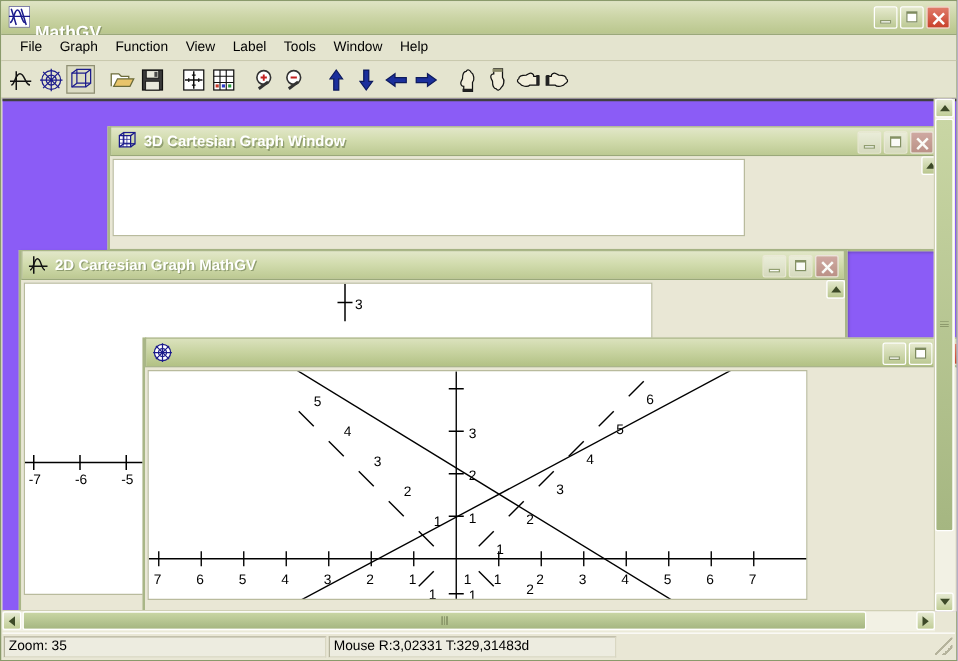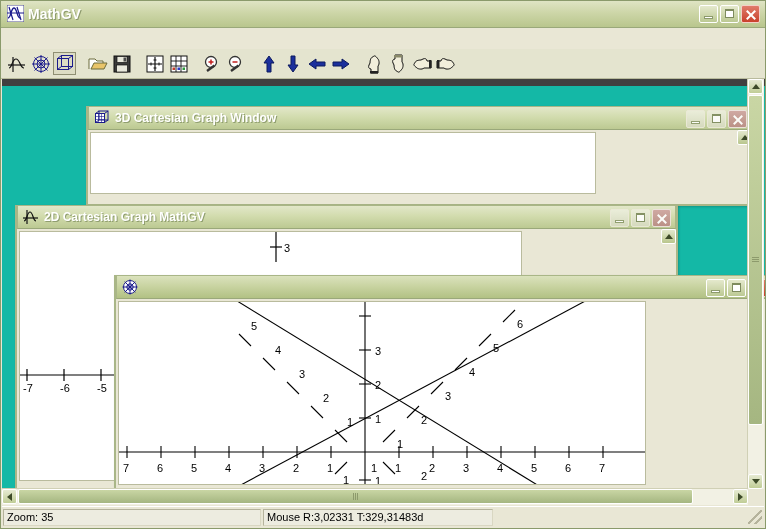--- a/index.html
+++ b/index.html
@@ -20,21 +20,21 @@
   .titlebar{
     position:absolute;left:0;top:0;width:100%;height:27px;
     background:linear-gradient(to bottom,#dfe4c4 0%,#cdd6a8 45%,#b9c68d 100%);
     border-bottom:1px solid #9aa87a;
     box-sizing:border-box;
   }
   .titlebar .app-icon{
     position:absolute;left:6px;top:4px;width:17px;height:17px;
   }
   .titlebar .app-title{
-    position:absolute;left:27px;top:5px;
+    position:absolute;left:27px;top:16px;
     font-size:14px;font-weight:bold;color:#ffffff;
     text-shadow:1px 1px 0 #8d9a6c;
     letter-spacing:0px;
     white-space:nowrap;
   }
   .wbtns{position:absolute;right:5px;top:4px;display:flex;gap:2px;}
   .wbtn{
     width:19px;height:18px;box-sizing:border-box;
     border:1px solid #ffffff;
     border-radius:2px;
@@ -79,22 +79,22 @@
     box-sizing:border-box;
     display:flex;align-items:center;justify-content:center;
     position:relative;
   }
   .tbtn.pressed{border:1px solid #8f8f73;background:#dcdcc4;}
   .tsep{width:9px;height:23px;}
 
   
   .mdi{
     position:absolute;left:1px;top:78px;right:0;bottom:39px;
-    background:#14b8a6;
-    border-top:7px solid #404040;
+    background:#8b5cf6;
+    border-top:2px solid #404040;
     overflow:hidden;
   }
 
   
   .child{
     position:absolute;
     background:#e9e7d5;
     border:2px solid #a9b687;
     border-top:none;
     box-sizing:border-box;
@@ -226,20 +226,30 @@
       <div class="wbtn">
           <i class="max-g"></i>
         </div>
       <div class="wbtn close">
           <i class="x1"></i>
           <i class="x2"></i>
         </div>
     </div>
   </div>
 
+  <div class="menubar">
+    <div class="menu-item">File</div>
+    <div class="menu-item">Graph</div>
+    <div class="menu-item">Function</div>
+    <div class="menu-item">View</div>
+    <div class="menu-item">Label</div>
+    <div class="menu-item">Tools</div>
+    <div class="menu-item">Window</div>
+    <div class="menu-item">Help</div>
+  </div>
 
   <div class="toolbar">
 
     <div class="tbtn">
       <svg width="20" height="20" viewBox="0 0 20 20">
         <path d="M2 14 C5 14 5 5 9 5 C13 5 13 14 17 14" stroke="#111" fill="none" stroke-width="1.2"></path>
         <path d="M1 11 L18 11" stroke="#111" stroke-width="1.2"></path>
         <path d="M6 3 L6 18" stroke="#111" stroke-width="1.2"></path>
       </svg>
     </div>

